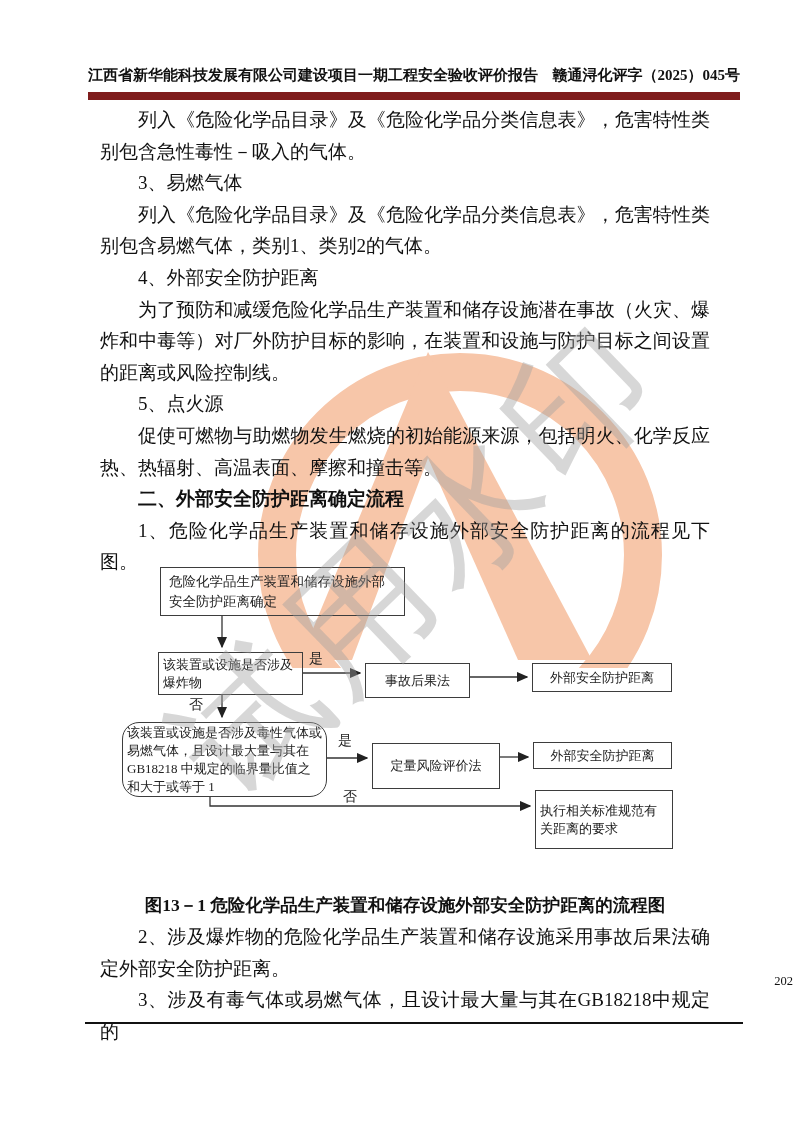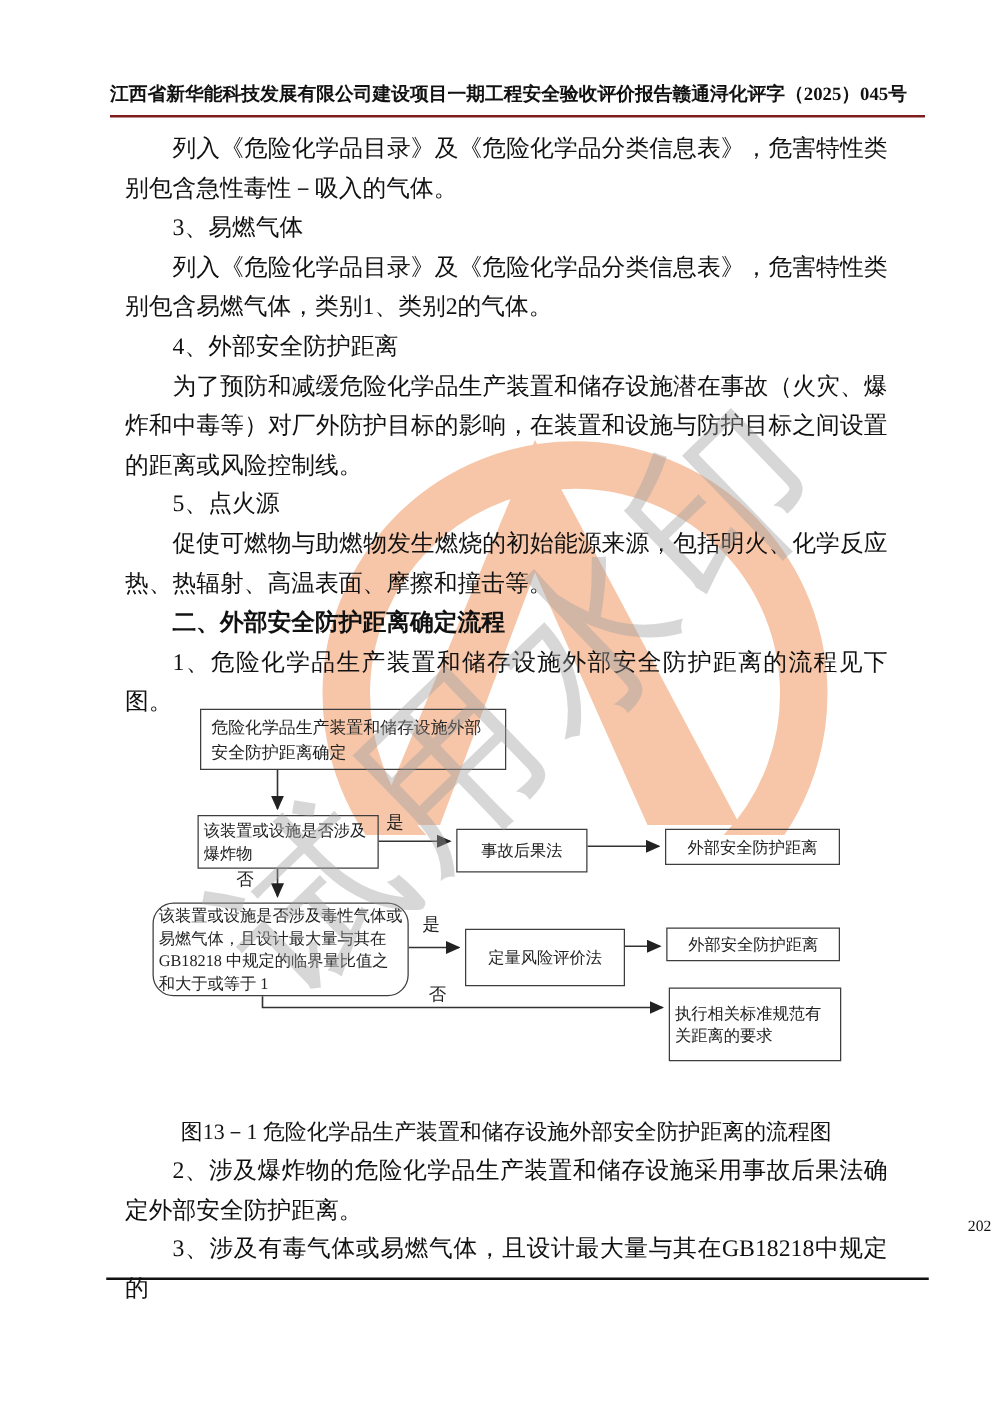--- a/index.html
+++ b/index.html
@@ -17,23 +17,23 @@
     position:absolute;left:110px;top:468px;width:640px;height:160px;
     z-index:3;pointer-events:none;
     font-size:142px;line-height:160px;letter-spacing:10px;white-space:nowrap;
     color:rgba(160,160,160,0.42);
     transform:rotate(-44deg);transform-origin:50% 50%;
     font-family:"Liberation Serif","DejaVu Serif",serif;
   }
   
   .header{
     position:absolute;left:88px;top:66px;width:652px;z-index:2;
-    display:flex;align-items:flex-end;
+    display:flex;justify-content:space-between;align-items:flex-end;
     font-size:15px;font-weight:bold;
-    border-bottom:2px solid #7f1d1d;padding-bottom:7px;
+    border-bottom:8px solid #7f1d1d;padding-bottom:7px;
   }
   
   .bodytext{
     position:absolute;left:100px;top:104px;width:610px;z-index:2;
     font-size:19px;line-height:31.6px;text-align:justify;font-family:Liberation Serif, serif;
   }
   .bodytext p{margin:0;text-indent:2em;}
   .bodytext p.bold{font-weight:bold;}
   
   .flow{position:absolute;left:90px;top:555px;width:600px;height:300px;z-index:2;font-size:13px;line-height:18px;}
@@ -41,21 +41,21 @@
     position:absolute;border:1px solid #3d3d3d;background:transparent;
     display:flex;align-items:center;justify-content:center;text-align:left;
     box-sizing:border-box;padding:2px 4px;color:#222;
   }
   .fc-box.leftalign{justify-content:flex-start;text-align:left;padding:4px 8px;line-height:20px;font-size:13.5px;}
   .fc-arrows{position:absolute;left:0;top:0;width:600px;height:300px;}
   .fc-label{position:absolute;font-size:14px;color:#222;z-index:2;}
   
   .caption{
     position:absolute;left:100px;top:893px;width:610px;z-index:2;
-    text-align:center;font-weight:normal;font-size:17.5px;
+    text-align:center;font-weight:bold;font-size:17.5px;
   }
   .after{
     position:absolute;left:100px;top:921px;width:610px;z-index:2;
     font-size:19px;line-height:31.6px;text-align:justify;
   }
   .after p{margin:0;text-indent:2em;}
   
   .footer-line{position:absolute;left:85px;top:1022px;width:658px;border-top:2px solid #111;z-index:2;}
   .page-number{position:absolute;left:0;top:974px;width:793px;text-align:right;font-size:12.5px;z-index:2;}
 </style>

